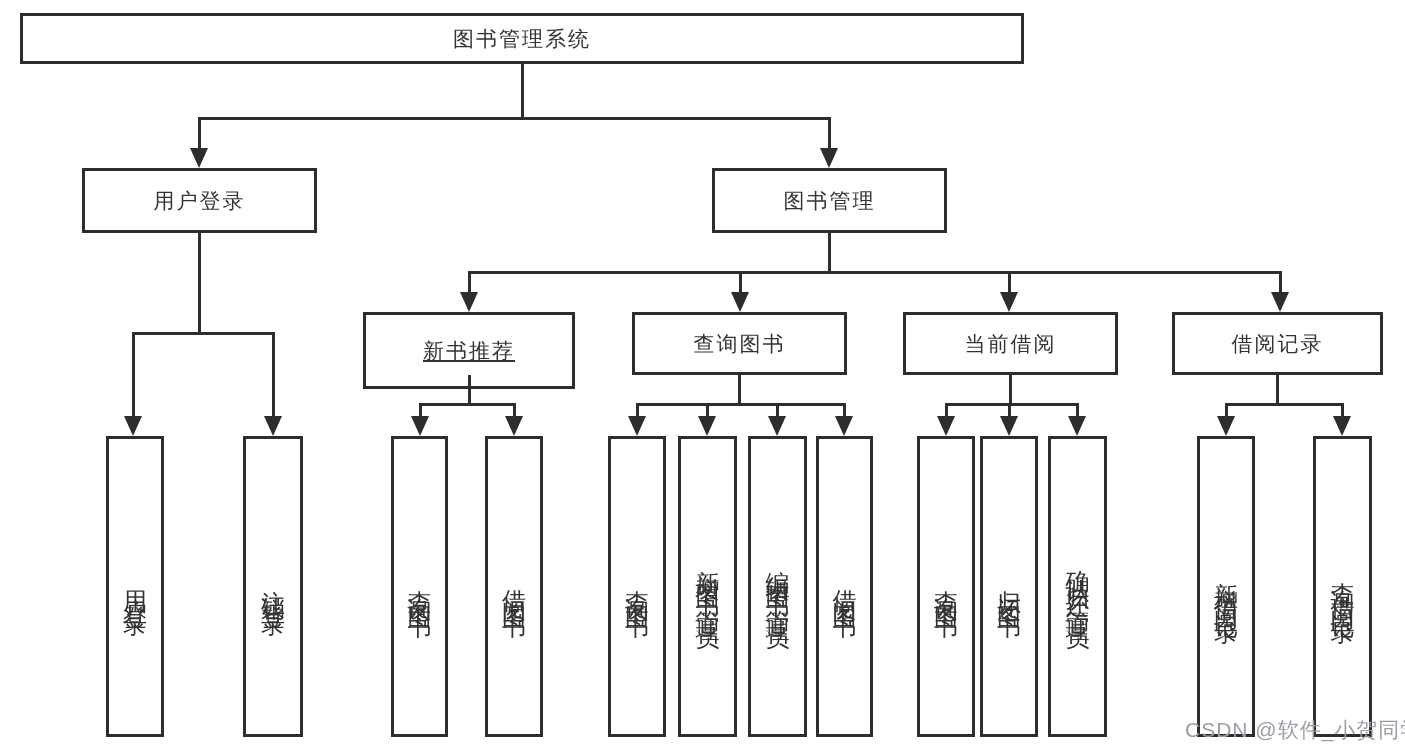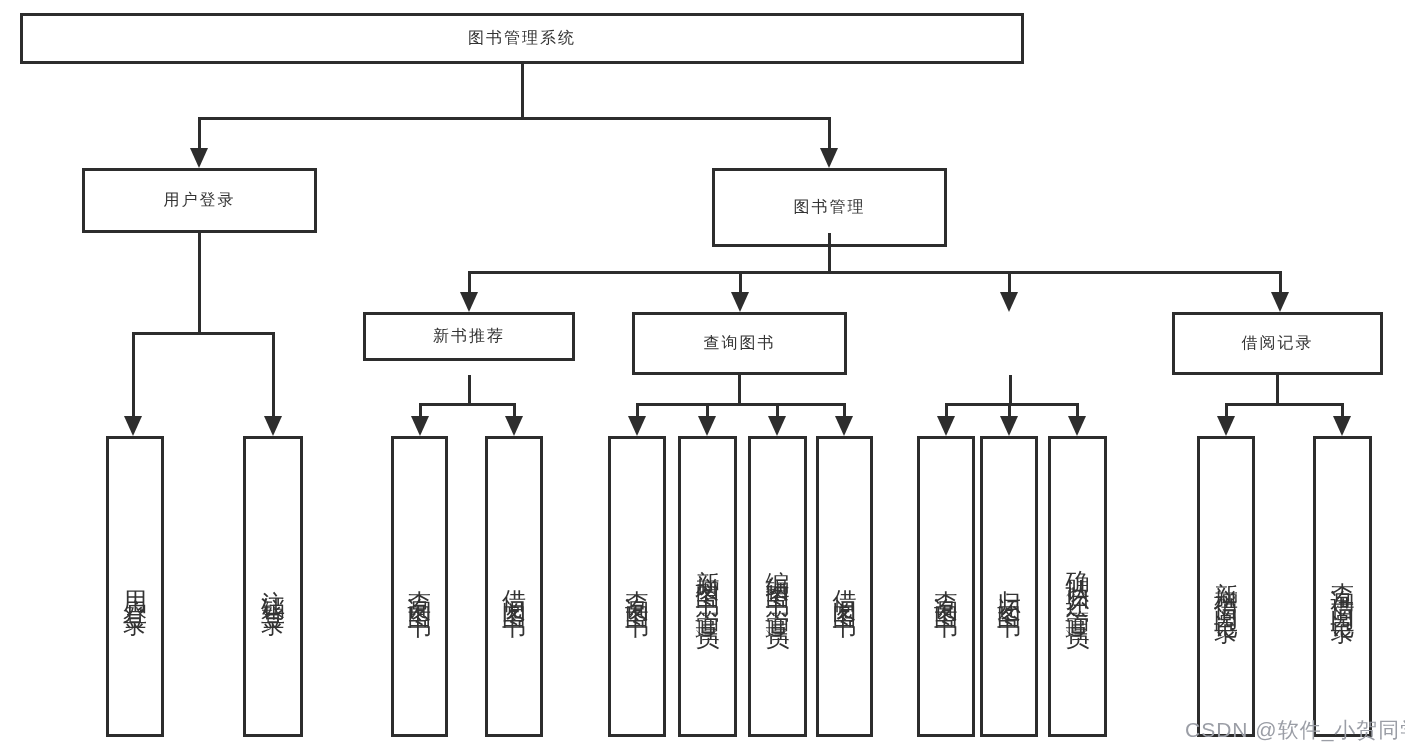--- a/index.html
+++ b/index.html
@@ -15,21 +15,21 @@
     background:var(--background);
     font-family:"Liberation Sans","DejaVu Sans",sans-serif;
     overflow:hidden;
   }
   .box{
     position:absolute;
     box-sizing:border-box;
     border:3px solid var(--line);
     background:#fff;
     display:flex;align-items:center;justify-content:center;
-    font-size:16px;
+    font-size:21px;
     color:var(--text);
     letter-spacing:2px;
     white-space:nowrap;
   }
   .vbox{
     writing-mode:vertical-rl;
     letter-spacing:8px;
     font-size:24px;
     white-space:normal;
   }
@@ -61,21 +61,21 @@
   <div class="vl" style="left:521px;top:64px;height:54px;"></div>
   <div class="hl" style="left:198px;top:117px;width:633px;"></div>
   <div class="vl" style="left:198px;top:117px;height:33px;"></div>
   <div class="ar" style="left:190px;top:148px;"></div>
   <div class="vl" style="left:828px;top:117px;height:33px;"></div>
   <div class="ar" style="left:820px;top:148px;"></div>
 
   <div class="box" style="left:82px;top:168px;width:235px;height:65px;">
     <span>用户登录</span>
   </div>
-  <div class="box" style="left:712px;top:168px;width:235px;height:79px;">
+  <div class="box" style="left:712px;top:168px;width:235px;height:65px;">
     <span>图书管理</span>
   </div>
 
   <div class="vl" style="left:198px;top:233px;height:102px;"></div>
   <div class="hl" style="left:132px;top:332px;width:143px;"></div>
   <div class="vl" style="left:132px;top:332px;height:86px;"></div>
   <div class="ar" style="left:124px;top:416px;"></div>
   <div class="vl" style="left:272px;top:332px;height:86px;"></div>
   <div class="ar" style="left:264px;top:416px;"></div>
 
@@ -83,25 +83,28 @@
   <div class="hl" style="left:468px;top:271px;width:813px;"></div>
   <div class="vl" style="left:468px;top:271px;height:24px;"></div>
   <div class="ar" style="left:460px;top:292px;"></div>
   <div class="vl" style="left:739px;top:271px;height:24px;"></div>
   <div class="ar" style="left:731px;top:292px;"></div>
   <div class="vl" style="left:1008px;top:271px;height:24px;"></div>
   <div class="ar" style="left:1000px;top:292px;"></div>
   <div class="vl" style="left:1279px;top:271px;height:24px;"></div>
   <div class="ar" style="left:1271px;top:292px;"></div>
 
-  <div class="box" style="left:363px;top:312px;width:212px;height:49px;">
+  <div class="box" style="left:363px;top:312px;width:212px;height:77px;text-decoration:underline;">
     <span>新书推荐</span>
   </div>
   <div class="box" style="left:632px;top:312px;width:215px;height:63px;">
     <span>查询图书</span>
+  </div>
+  <div class="box" style="left:903px;top:312px;width:215px;height:63px;">
+    <span>当前借阅</span>
   </div>
   <div class="box" style="left:1172px;top:312px;width:211px;height:63px;">
     <span>借阅记录</span>
   </div>
 
   <div class="vl" style="left:468px;top:375px;height:31px;"></div>
   <div class="hl" style="left:419px;top:403px;width:96px;"></div>
   <div class="vl" style="left:419px;top:403px;height:15px;"></div>
   <div class="ar" style="left:411px;top:416px;"></div>
   <div class="vl" style="left:513px;top:403px;height:15px;"></div>

